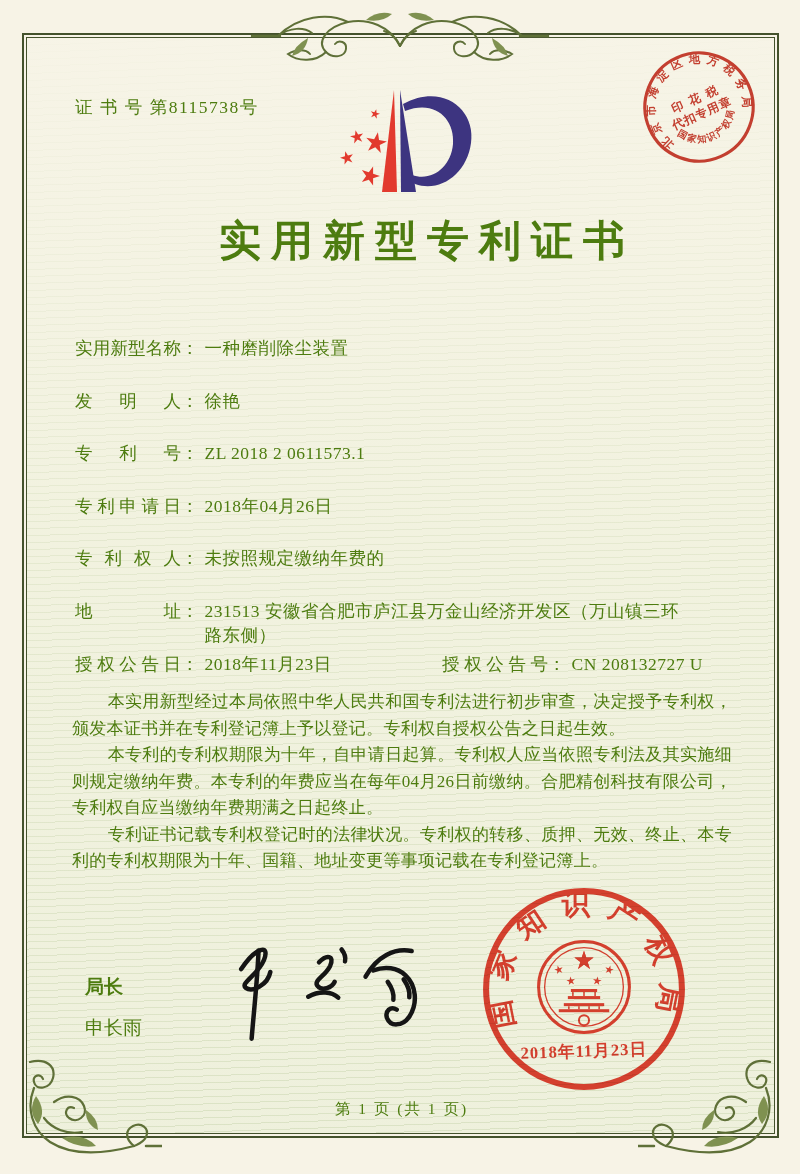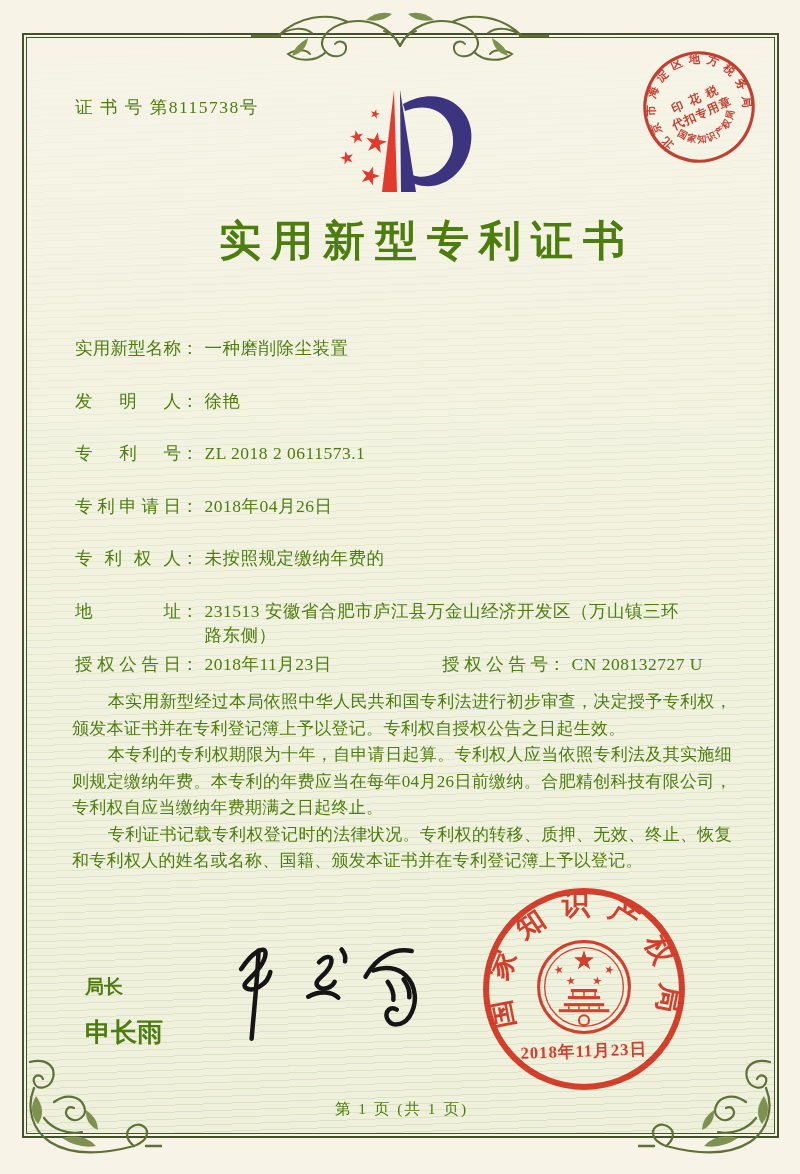--- a/index.html
+++ b/index.html
@@ -39,21 +39,21 @@
   .frow-addr .fvalue{width:478px;white-space:normal;line-height:24.5px;}
   .frow-split{display:flex;justify-content:space-between;padding-right:28px;margin-bottom:0;gap:48px;}
 
   
   .body-text{position:absolute;left:72px;top:689px;width:660px;
     font-size:17px;line-height:26.5px;text-align:justify;letter-spacing:0.3px;}
   .body-text p{margin:0;text-indent:2.1em;}
 
   .sign-role{position:absolute;left:85px;top:974px;font-size:19px;font-weight:600;
     font-family:"Liberation Sans","DejaVu Sans",sans-serif;}
-  .sign-name{position:absolute;left:85px;top:1015px;font-size:26px;font-weight:700;
+  .sign-name{position:absolute;left:85px;top:1015px;font-size:19px;font-weight:400;
     font-family:"Liberation Sans","DejaVu Sans",sans-serif;}
 
   .signature-svg{position:absolute;left:208px;top:928px;transform:rotate(-2deg);}
 
   .footer{position:absolute;left:3px;right:0;top:1099px;text-align:center;font-size:15.5px;letter-spacing:2px;}
 
   
   .logo{position:absolute;left:323px;top:80px;}
 
   
@@ -187,21 +187,21 @@
       </span>
       <span>
         <span class="flabel">授权公告号</span><span class="fcolon">：</span><span class="fvalue">CN 208132727 U</span>
       </span>
     </div>
   </div>
 
   <div class="body-text">
     <p>本实用新型经过本局依照中华人民共和国专利法进行初步审查，决定授予专利权，颁发本证书并在专利登记簿上予以登记。专利权自授权公告之日起生效。</p>
     <p>本专利的专利权期限为十年，自申请日起算。专利权人应当依照专利法及其实施细则规定缴纳年费。本专利的年费应当在每年04月26日前缴纳。合肥精创科技有限公司，专利权自应当缴纳年费期满之日起终止。</p>
-    <p>专利证书记载专利权登记时的法律状况。专利权的转移、质押、无效、终止、恢复和专利权人的姓名或名称、国籍、颁发本证书并在专利登记簿上予以登记。</p>
+    <p>专利证书记载专利权登记时的法律状况。专利权的转移、质押、无效、终止、本专利的专利权期限为十年、国籍、地址变更等事项记载在专利登记簿上。</p>
   </div>
 
   <div class="sign-role">局长</div>
   <div class="sign-name">申长雨</div>
 
   <svg class="signature-svg" width="240" height="125" viewBox="0 0 240 125">
     <g stroke="#151515" stroke-width="4.5" fill="none" stroke-linecap="round" stroke-linejoin="round">
       <path d="M34,38 C50,16 64,14 57,30 C50,45 32,52 38,57 C44,62 60,55 63,42"></path>
       <path d="M52,20 C50,48 45,82 42,108"></path>
       <path d="M112,34 C120,26 128,28 123,38 C117,49 105,52 110,58 C114,63 124,60 127,54"></path>

